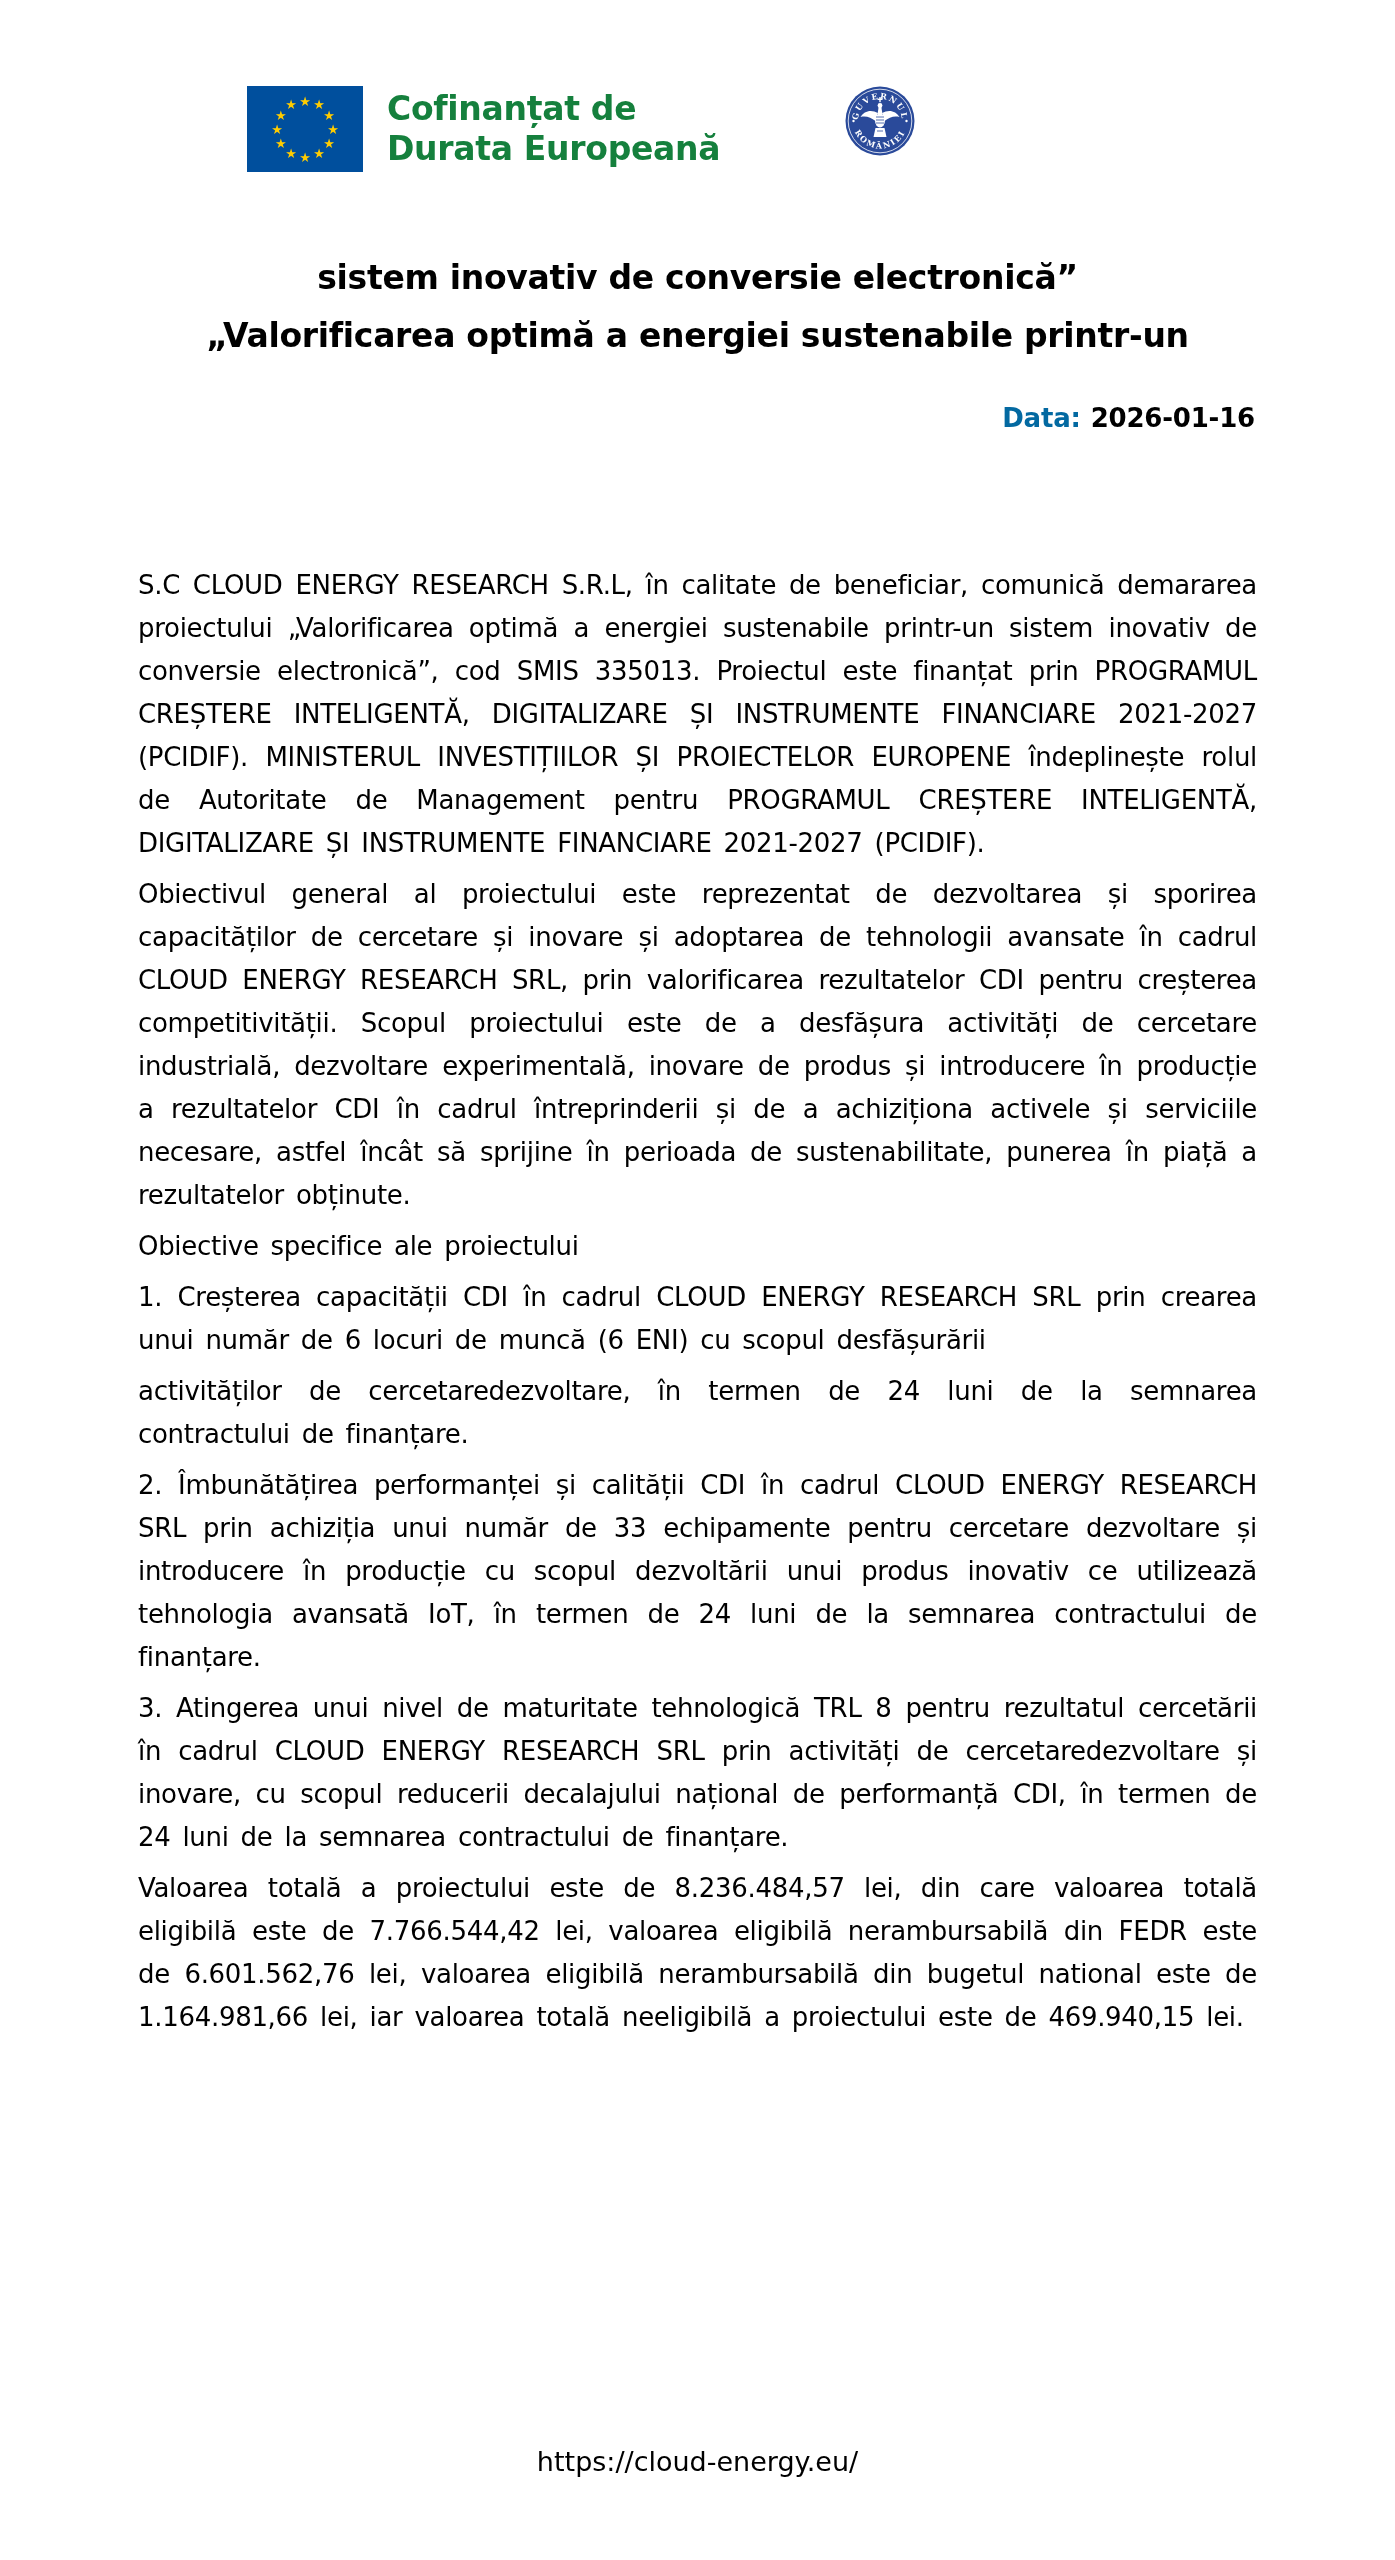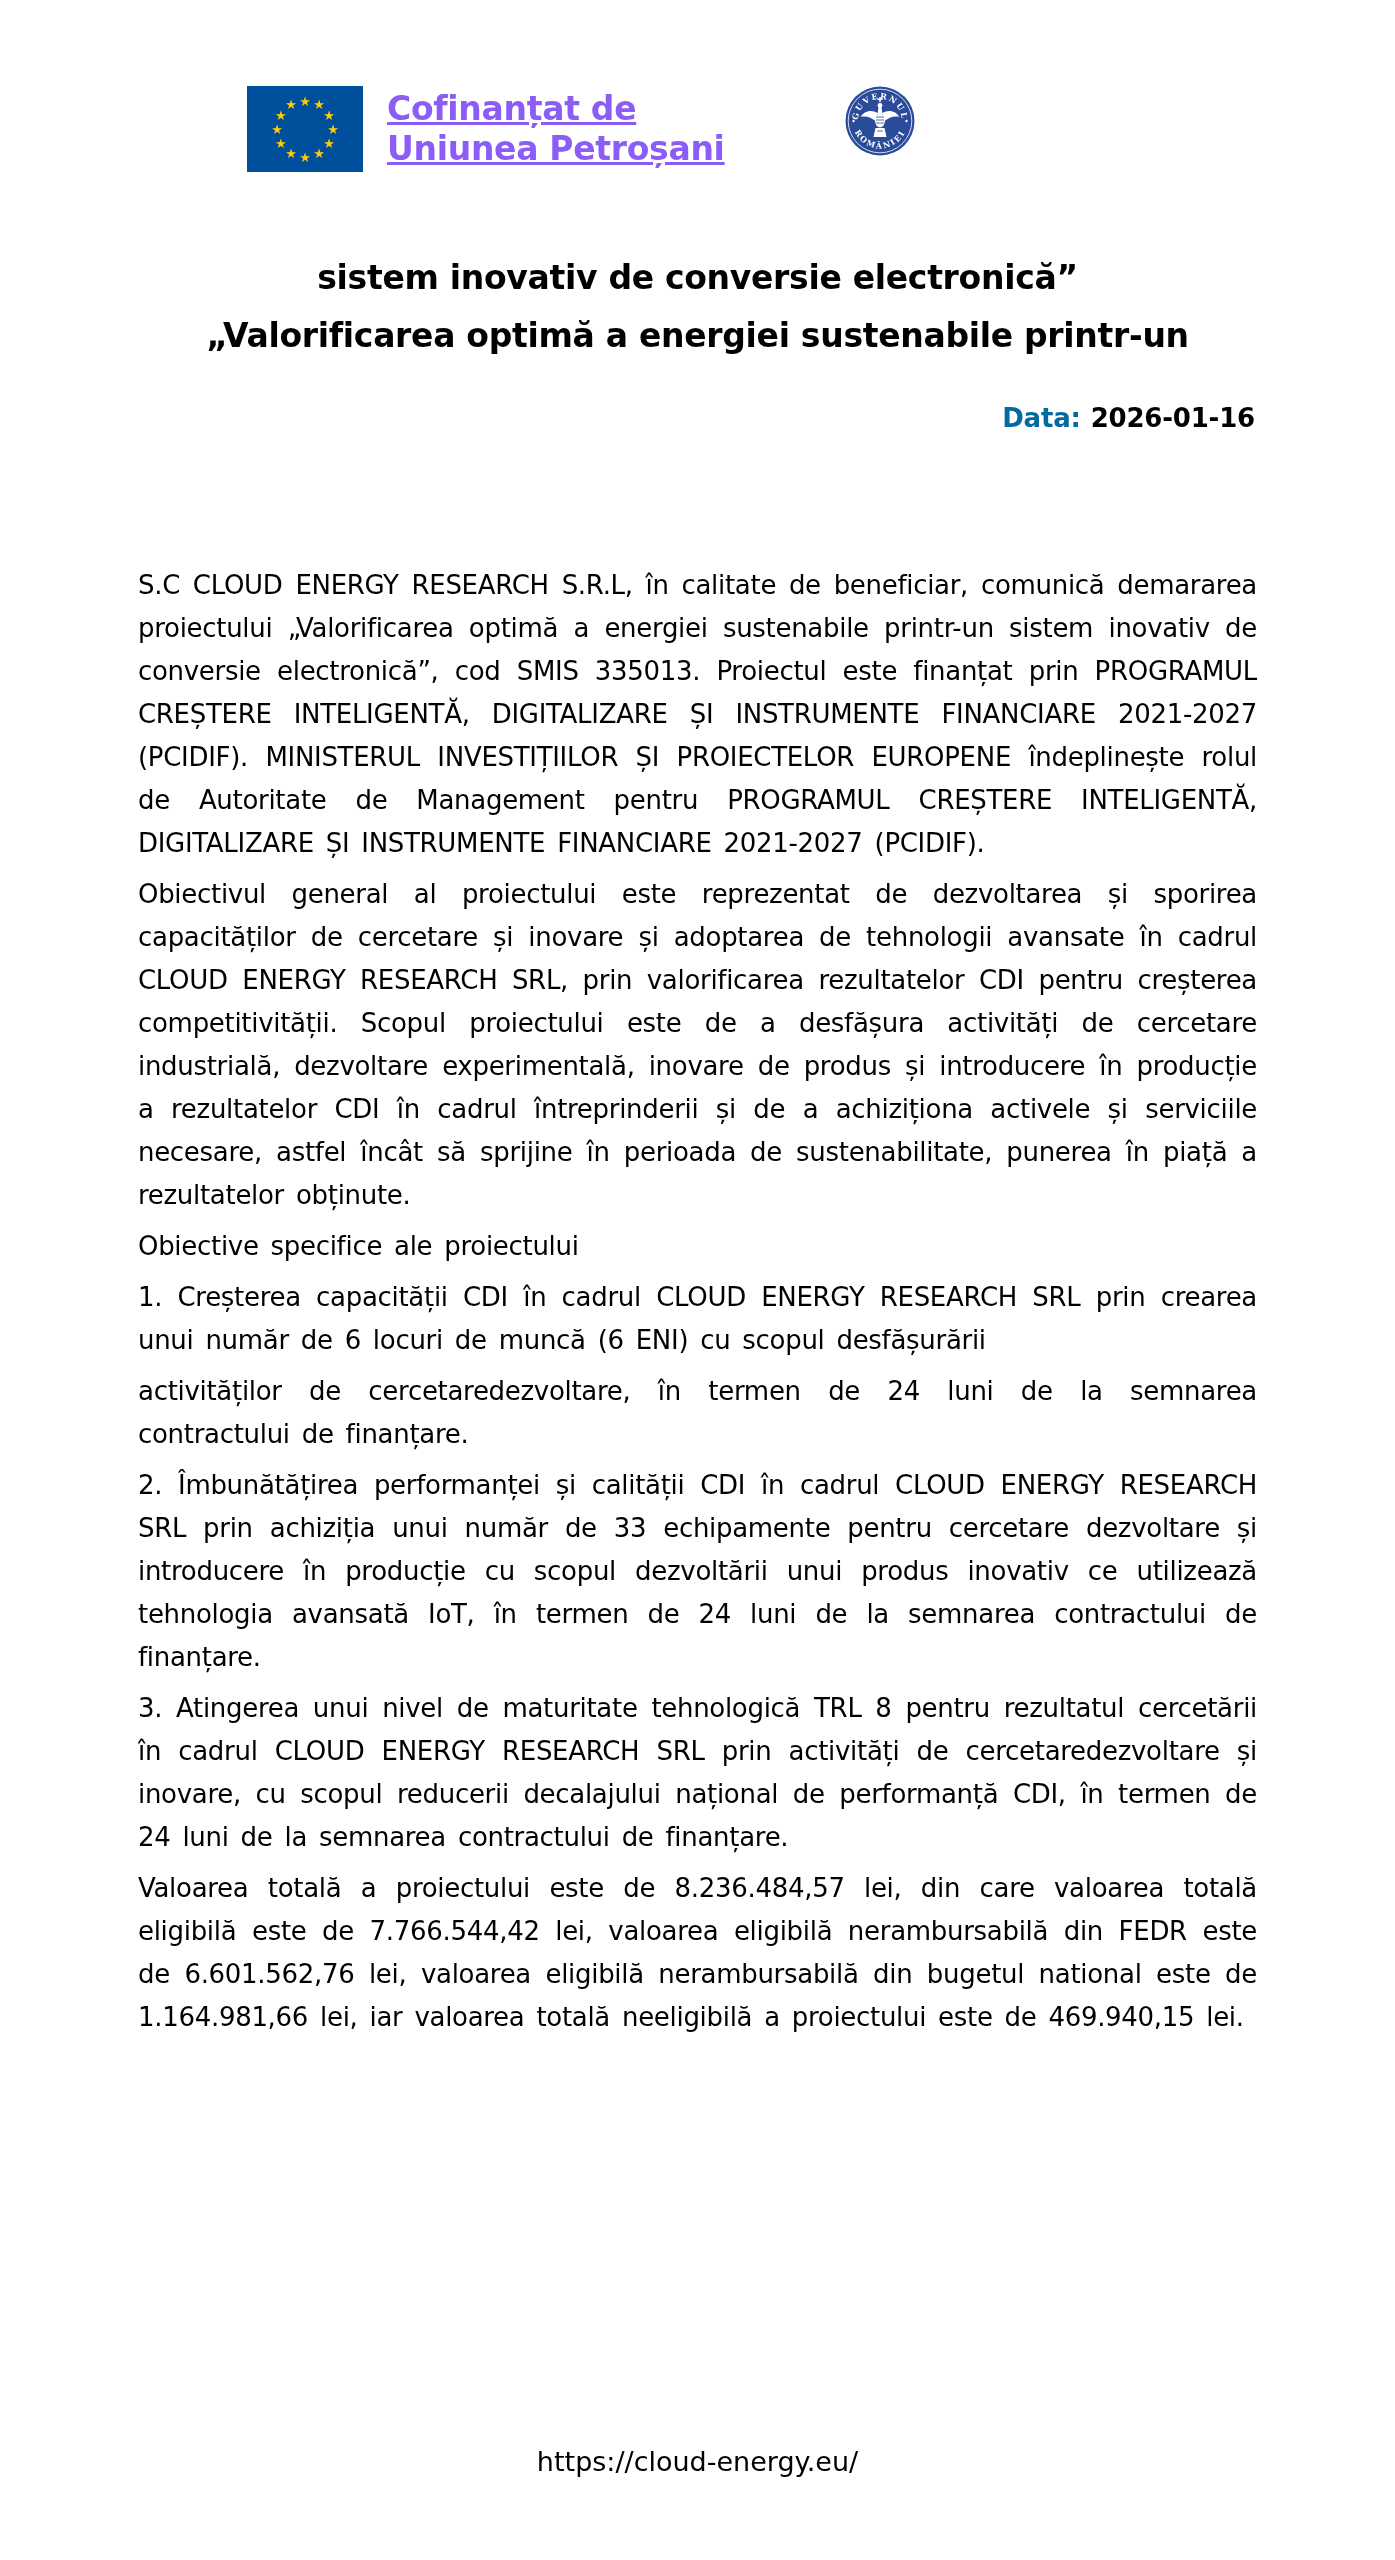--- a/index.html
+++ b/index.html
@@ -10,21 +10,21 @@
     font-family:"DejaVu Sans", sans-serif;
     color:#000;
     overflow:hidden;
   }
   
   .eu-logo{position:absolute;left:247px;top:86px;display:flex;align-items:center;}
   .eu-flag{display:block;}
   .eu-label{
     margin-left:24px;
     font-size:33px;font-weight:bold;line-height:40px;
-    color:#8b5cf6;letter-spacing:-0.3px;white-space:nowrap;text-decoration:underline;
+    color:#15803d;letter-spacing:-0.3px;white-space:nowrap;
   }
   .gov-seal{position:absolute;left:845px;top:86px;}
   
   .doc-title{
     position:absolute;top:249px;left:0;width:100%;
     margin:0;text-align:center;
     font-size:33px;font-weight:bold;line-height:58px;letter-spacing:-0.3px;
   }
   .doc-title span{display:block;}
   .date-line{
@@ -69,21 +69,21 @@
         <text x="58" y="75.5">★</text>
         <text x="44" y="71.8">★</text>
         <text x="33.8" y="61.5">★</text>
         <text x="30" y="47.5">★</text>
         <text x="33.8" y="33.5">★</text>
         <text x="44" y="23.3">★</text>
       </g>
     </svg>
     <div class="eu-label">
       <span>Cofinanțat de</span><br>
-      <span>Uniunea Petroșani</span>
+      <span>Durata Europeană</span>
     </div>
   </div>
 
   <svg class="gov-seal" width="70" height="70" viewBox="0 0 70 70" xmlns="http://www.w3.org/2000/svg">
     <defs>
       <path id="arcTop" d="M 13 35 A 22 22 0 0 1 57 35" fill="none"></path>
       <path id="arcBot" d="M 7.5 35 A 27.5 27.5 0 0 0 62.5 35" fill="none"></path>
     </defs>
     <circle cx="35" cy="35" r="34.5" fill="#2a4a9a"></circle>
     <circle cx="35" cy="35" r="31.8" fill="none" stroke="#ffffff" stroke-width="0.8"></circle>

